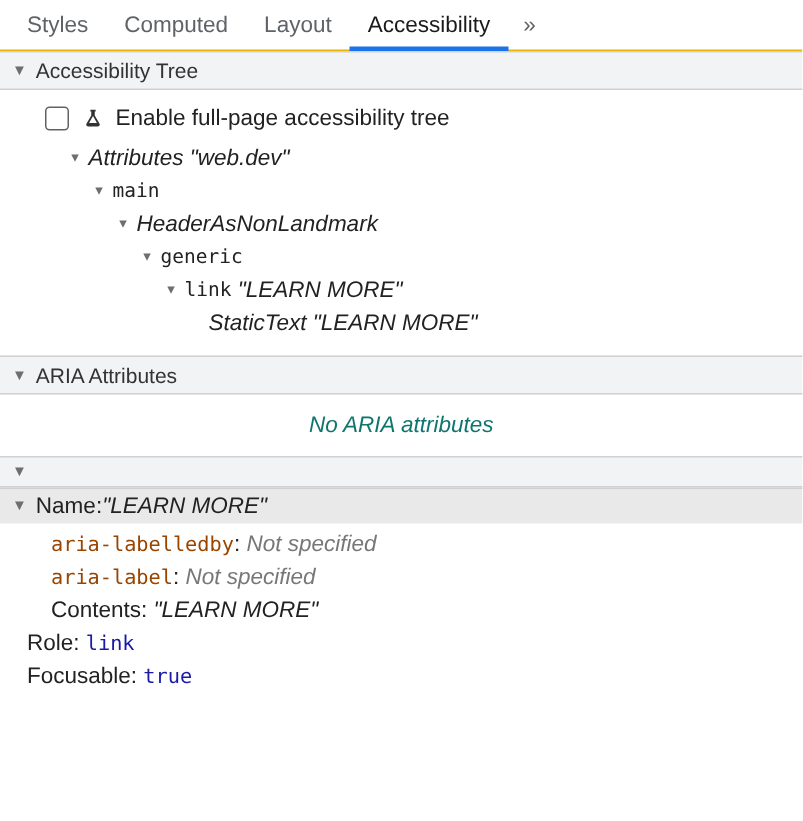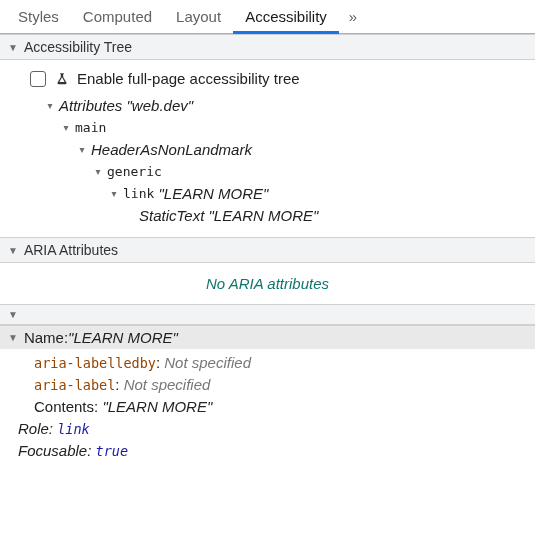--- a/index.html
+++ b/index.html
@@ -119,21 +119,21 @@
     align-items: center;
     font-size: 15px;
   }
   .name-row .tri { margin-right: 6px; font-size: 10px; color: #6e6e6e; cursor:pointer; }
   .name-row .val { font-style: italic; }
   .props-body { padding: 3px 10px 12px; font-size: 15px; }
   .prop-line { line-height: 22px; padding-left: 24px; }
   .attr-name { color: #994500; font-family: "SF Mono", Menlo, Consolas, monospace; font-size: 13.5px; }
   .not-spec { font-style: italic; color: #777; margin-top: 44px; }
   .contents-val { font-style: italic; }
-  .plain-line { line-height: 22px; padding-left: 8px; font-style: italic; }
+  .plain-line { line-height: 22px; padding-left: 8px; }
   .link-val { color: #1a1aa6; font-family: "SF Mono", Menlo, Consolas, monospace; font-size: 13.5px; }
   .true-val { color: #1a1aa6; font-family: "SF Mono", Menlo, Consolas, monospace; font-size: 13.5px; margin-top: 40px; }
 </style>
 </head>
 <body>
 
 <div class="tabs">
   <div class="tab">Styles</div>
   <div class="tab">Computed</div>
   <div class="tab">Layout</div>

